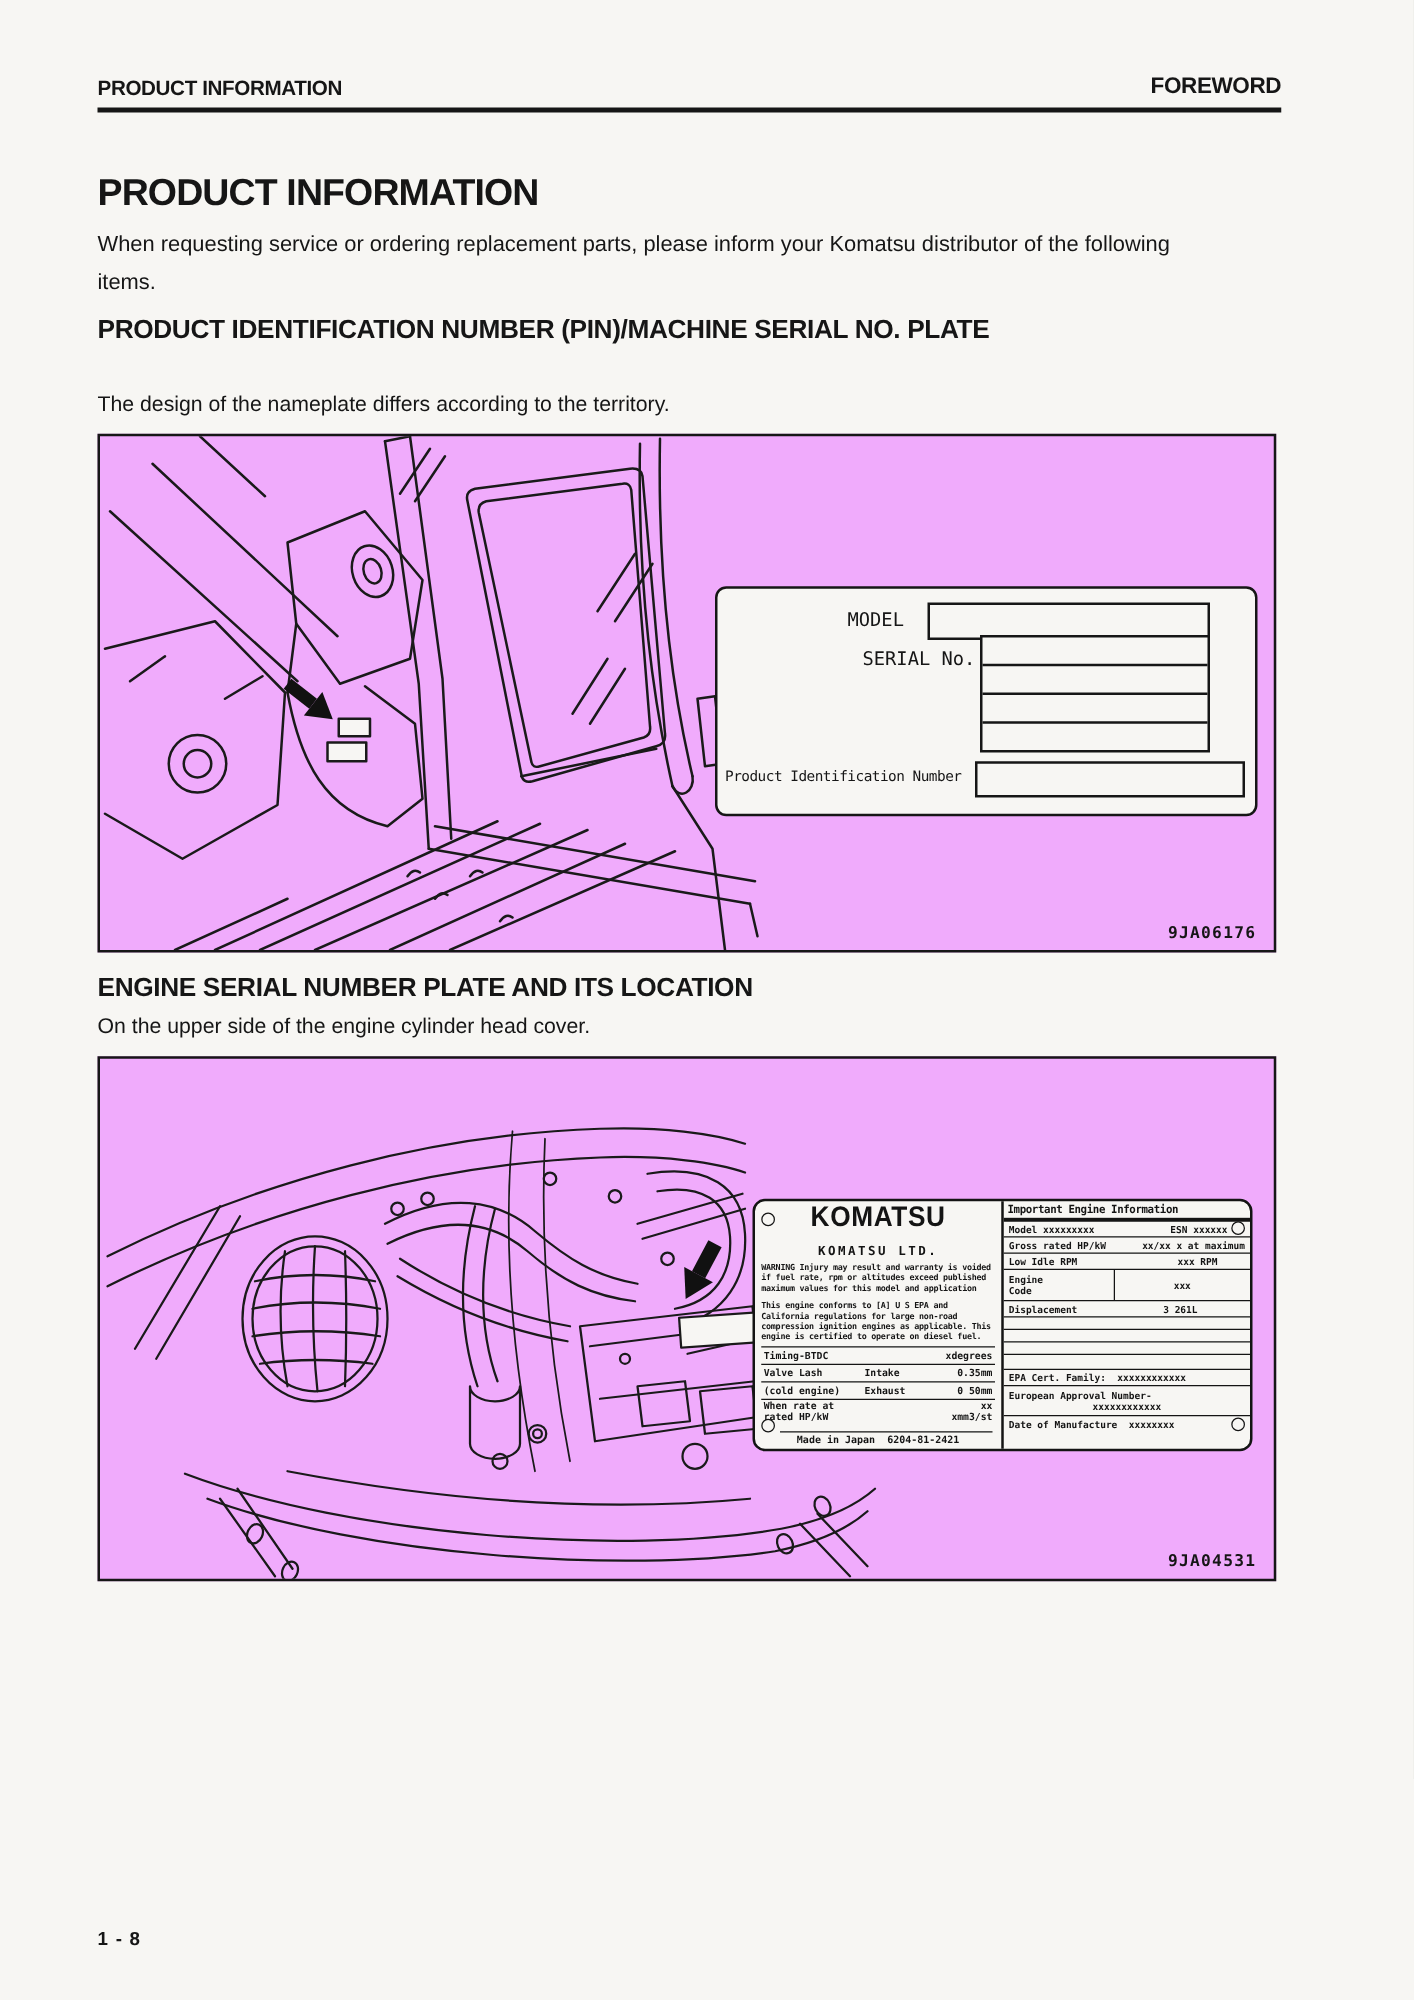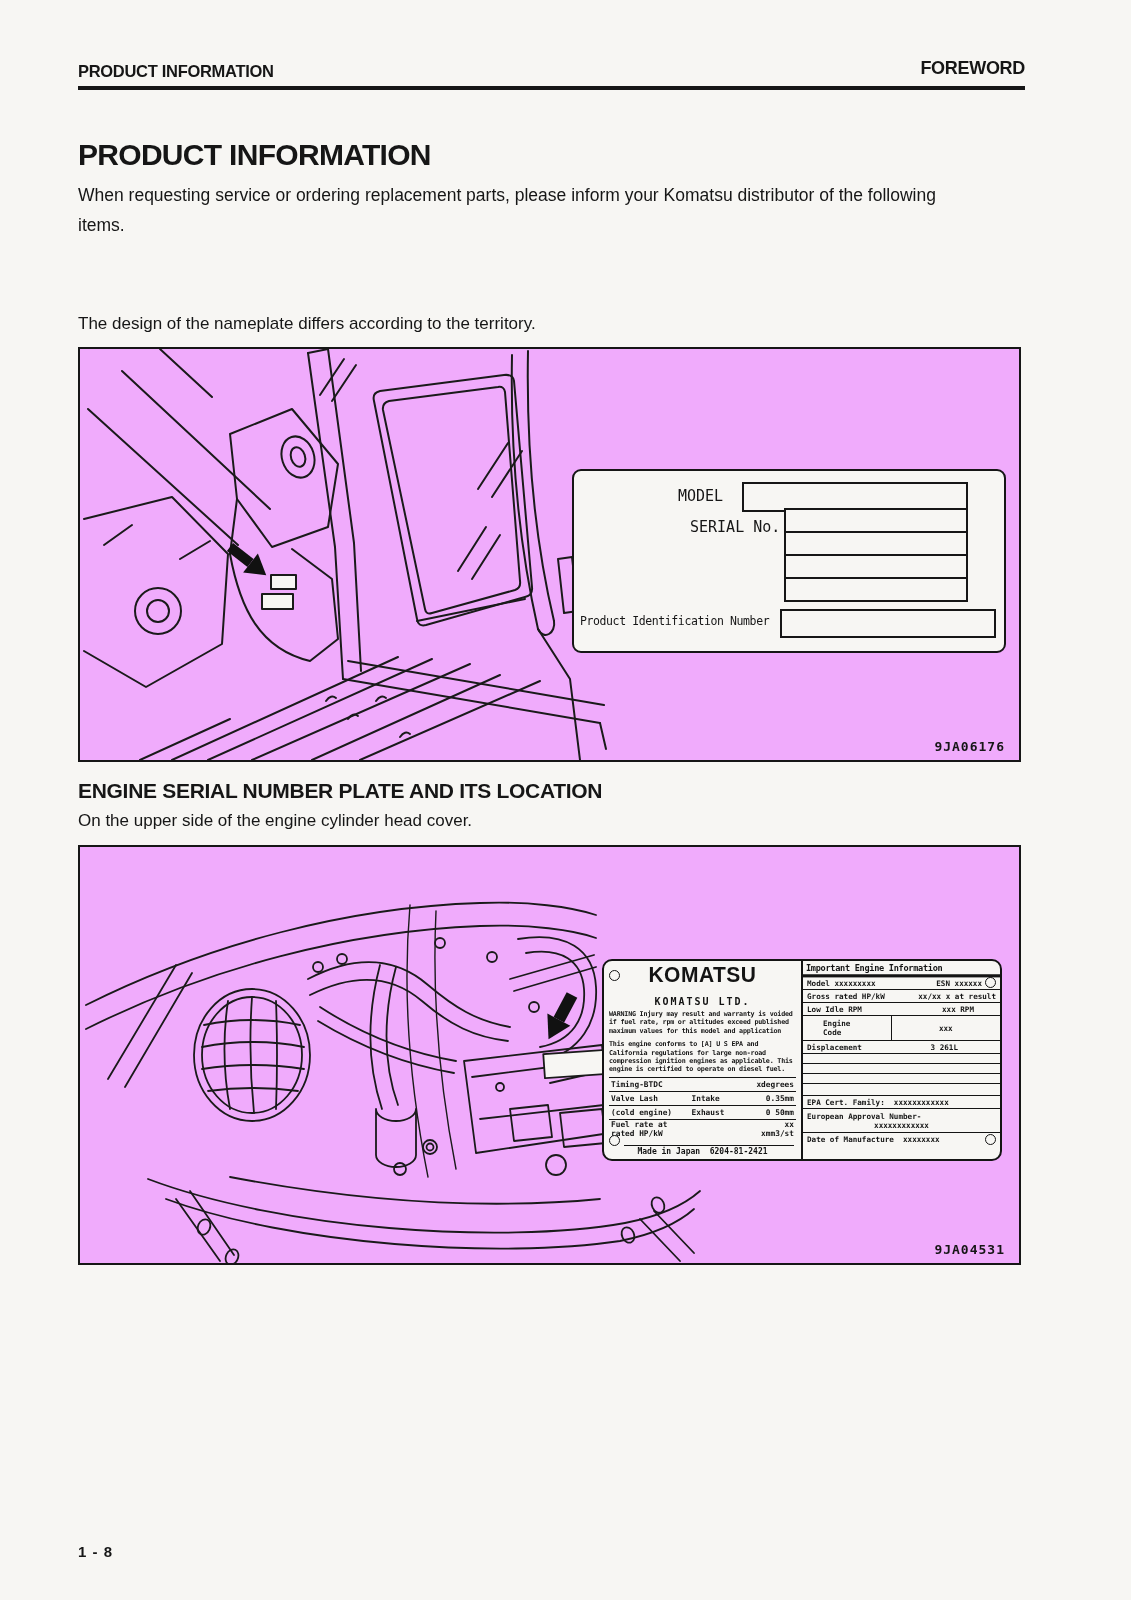--- a/index.html
+++ b/index.html
@@ -73,39 +73,40 @@
   .ep-spec-row .m{text-align:left;}
   .ep-spec-row:last-of-type{border-bottom:1.6px solid #141414;}
   .ep-made-line{display:flex;align-items:flex-end;gap:4px;height:13px;padding:1px 2px 0 0;}
   .ep-made-line .blank{flex:1;border-bottom:1.6px solid #141414;height:10px;}
   .ep-made-text{text-align:center;font-size:8px;font-weight:700;line-height:11px;}
   .ep-info-hdr{font-size:8.6px;font-weight:700;letter-spacing:-0.3px;padding:2px 3px 1px 3px;border-bottom:3px solid #141414;transform:scaleY(1.05);}
   .ep-row{border-bottom:1.6px solid #141414;display:flex;align-items:center;justify-content:space-between;font-size:7.6px;font-weight:700;padding:0 4px;height:13px;}
   .ep-row.tall{height:25px;padding:0;}
   .ep-row.empty1{height:10px;}
   .ep-row.empty2{height:12px;}
-  .ep-row .cell-l{width:45%;border-right:1.6px solid #141414;height:100%;display:flex;flex-direction:column;justify-content:center;padding-left:20px;}
+  .ep-row .cell-l{width:45%;border-right:1.6px solid #141414;height:100%;display:flex;flex-direction:column;justify-content:center;padding-left:4px;}
   .ep-row .cell-r{flex:1;text-align:center;}
   .ep-row.last{border-bottom:none;padding-right:18px;}
   .ep-row .pad-hole{padding-right:14px;}
   .ep-euro{border-bottom:1.6px solid #141414;font-size:7.6px;font-weight:700;padding:1px 4px;height:24px;display:flex;flex-direction:column;justify-content:center;}
   .ep-euro .c{text-align:center;}
 </style>
 </head>
 <body>
 
 <div class="page">
 
   <div class="abs hdr-left">PRODUCT INFORMATION</div>
   <div class="abs hdr-right">FOREWORD</div>
   <div class="abs hdr-rule"></div>
 
   <div class="abs doc-title">PRODUCT INFORMATION</div>
   <div class="abs intro">When requesting service or ordering replacement parts, please inform your Komatsu distributor of the following items.</div>
 
+  <div class="abs h2 h2-pin">PRODUCT IDENTIFICATION NUMBER (PIN)/MACHINE SERIAL NO. PLATE</div>
   <div class="abs body-line pin-line2">The design of the nameplate differs according to the territory.</div>
 
   <div class="abs figure fig1">
     <svg class="fig-svg" viewBox="0 0 939 411">
       <g fill="none" stroke="#1a1a1a" stroke-width="2" stroke-linecap="round" stroke-linejoin="round">
 
         <path d="M8,60 L158,196"></path>
           <path d="M42,22 L190,160"></path>
           <path d="M80,0 L132,48"></path>
 
@@ -277,42 +278,42 @@
             <span>Valve Lash</span>
             <span class="m">Intake</span>
             <span class="v">0.35mm</span>
           </div>
           <div class="ep-spec-row">
             <span>(cold engine)</span>
             <span class="m">Exhaust</span>
             <span class="v">0 50mm</span>
           </div>
           <div class="ep-spec-row">
-            <span>Fuel rate at rated HP/kW</span>
+            <span>When rate at rated HP/kW</span>
             <span class="m"></span>
             <span class="v">xx xmm3/st</span>
           </div>
           <div class="ep-made-line">
             <span class="hole"></span>
             <span class="blank"></span>
           </div>
           <div class="ep-made-text pre">Made in Japan  6204-81-2421</div>
         </div>
       </div>
       <div class="ep-right">
         <span class="hole ep-hole-tr"></span>
         <span class="hole ep-hole-br"></span>
         <div class="ep-info-hdr">Important Engine Information</div>
         <div class="ep-row">
           <span>Model xxxxxxxxx</span>
           <span class="pad-hole">ESN xxxxxx</span>
         </div>
         <div class="ep-row">
           <span>Gross rated HP/kW</span>
-          <span>xx/xx x at result</span>
+          <span>xx/xx x at maximum</span>
         </div>
         <div class="ep-row">
           <span>Low Idle RPM</span>
           <span style="padding-right:22px;">xxx RPM</span>
         </div>
         <div class="ep-row tall">
           <span class="cell-l">
             <span>Engine</span>
             <span>Code</span>
           </span>

